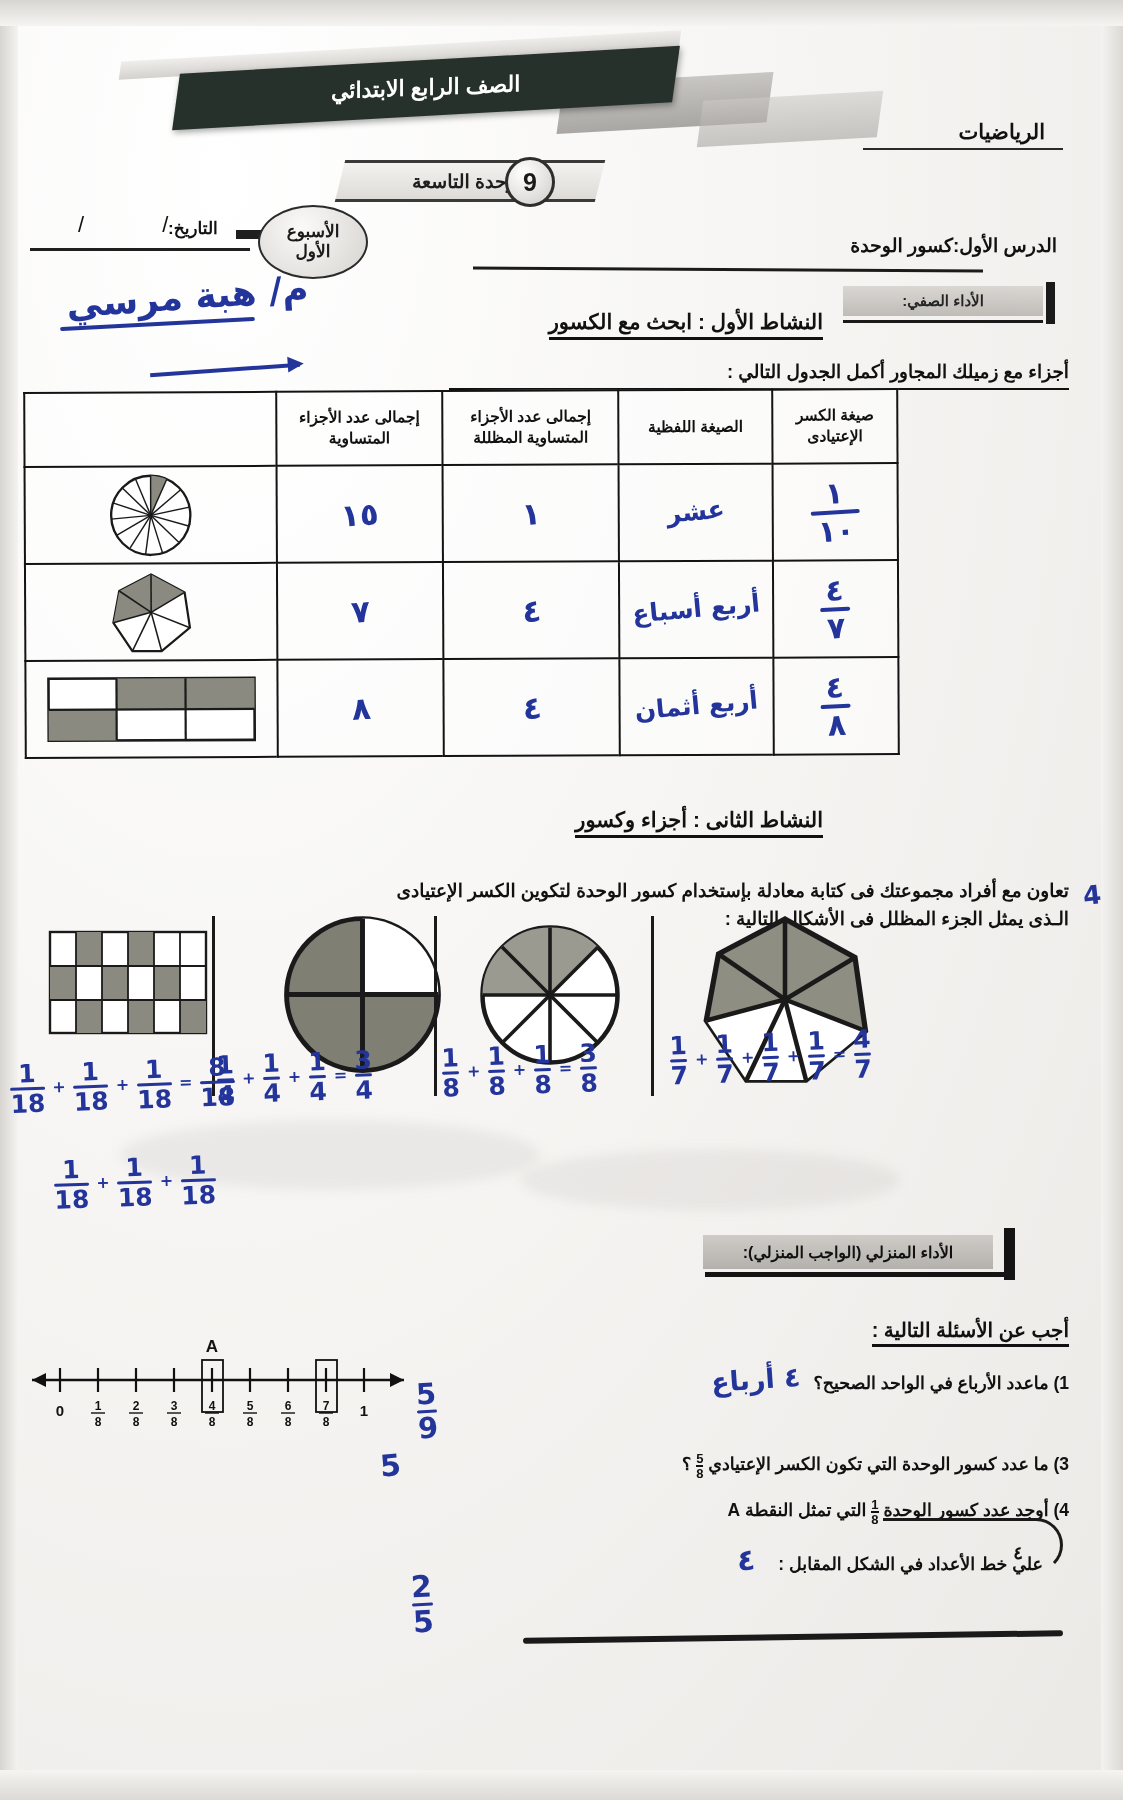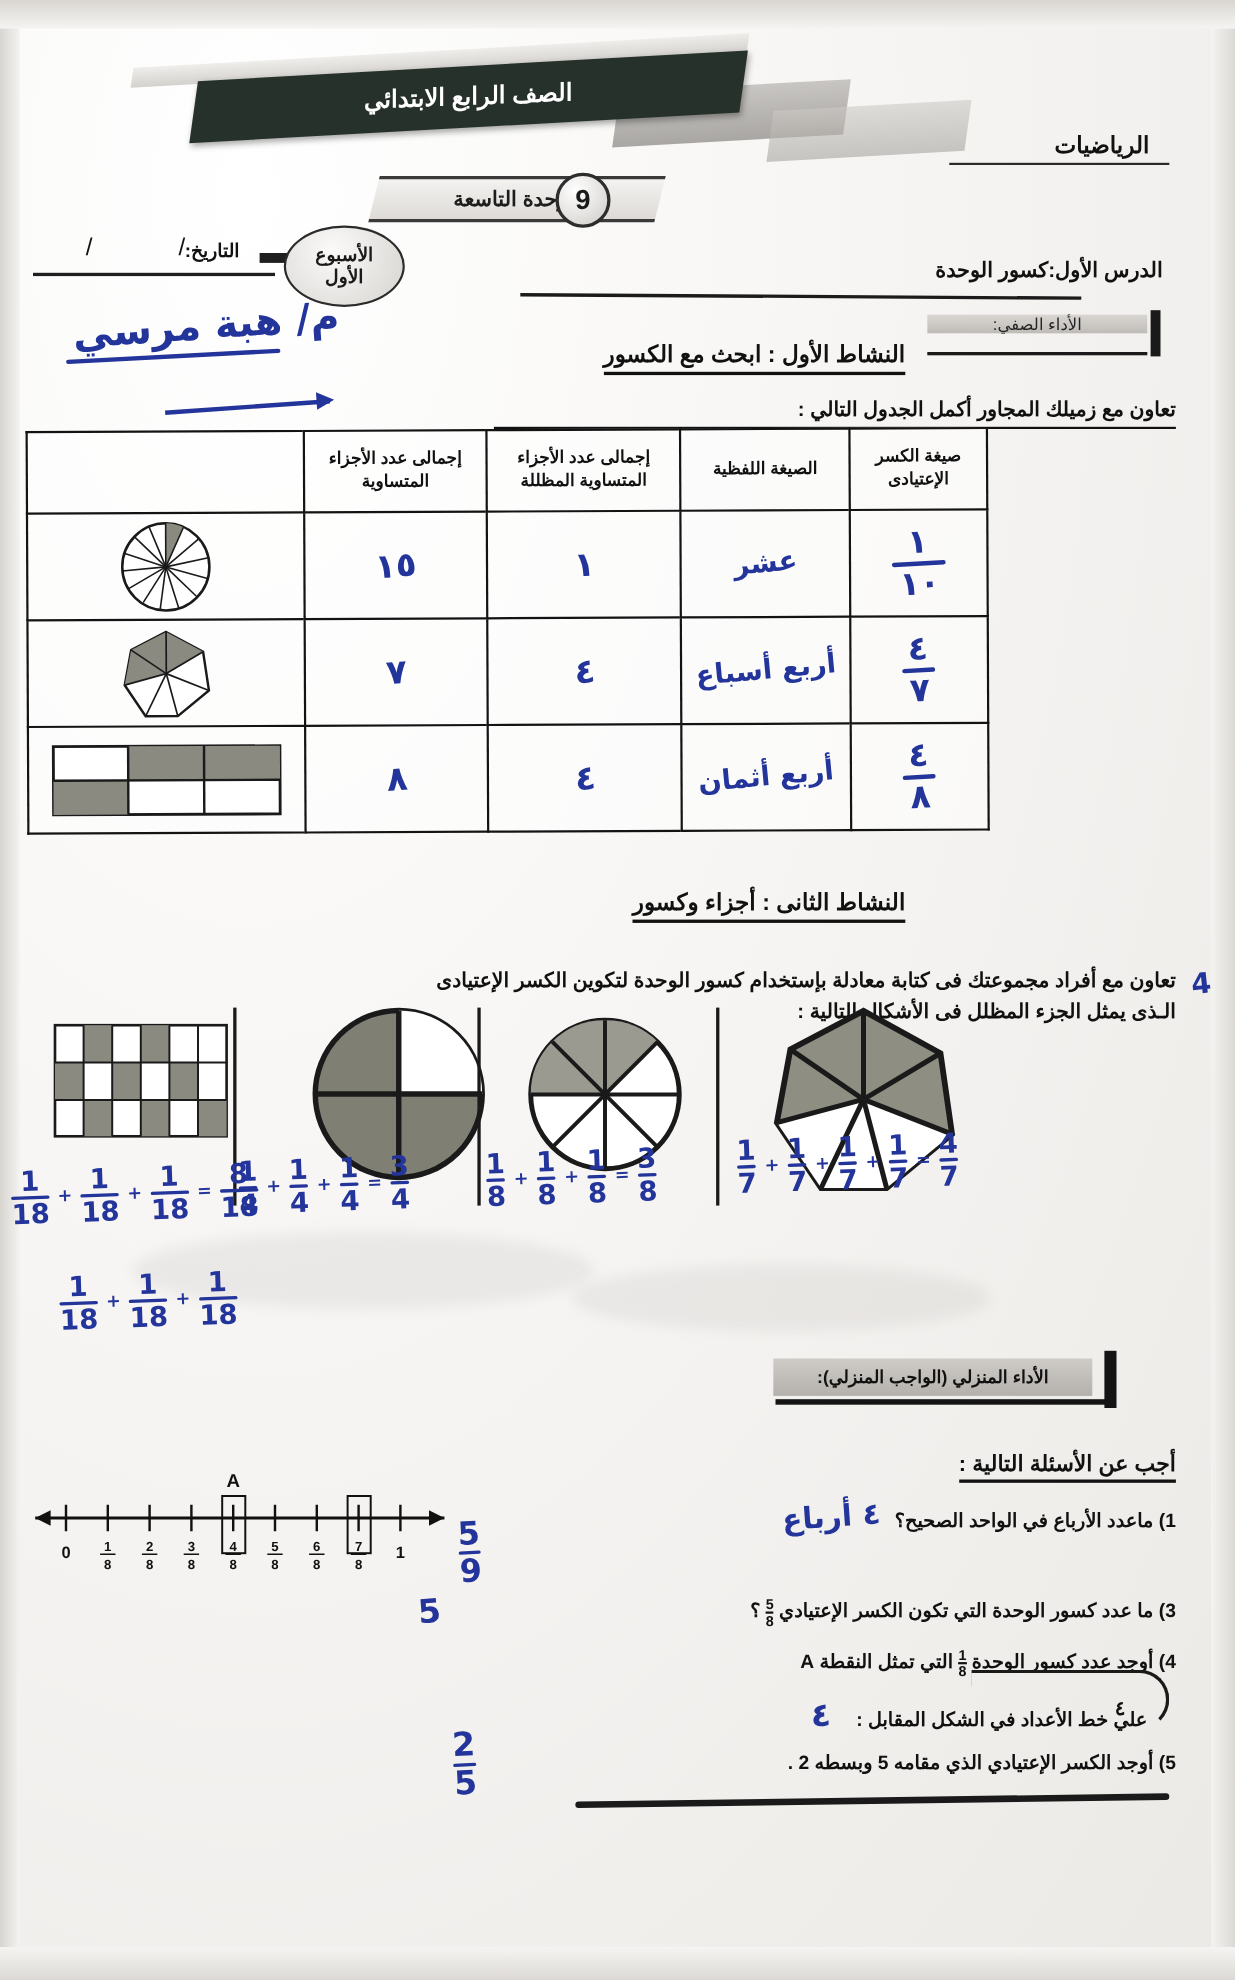--- a/index.html
+++ b/index.html
@@ -82,24 +82,24 @@
   .date-slashes { position:absolute; left:78px; top:212px; font-size:22px; color:#111; letter-spacing:36px; }
   .bubble-tail { position:absolute; left:236px; top:230px; width:28px; height:9px; background:#1f1f1f; }
 
   
   .lesson-label { position:absolute; right:66px; top:234px; font-size:19px; font-weight:bold; color:#111; }
   .lesson-name { position:absolute; right:170px; top:234px; font-size:19px; font-weight:bold; color:#111; }
   .lesson-rule { position:absolute; right:140px; top:268px; width:510px; height:2.5px; background:#1b1b1b; transform:rotate(.35deg); }
 
   
   .perf-tag {
-    position:absolute; right:80px; top:286px; width:200px; height:17px;
+    position:absolute; right:80px; top:286px; width:200px; height:30px;
     background:linear-gradient(180deg,#d9d6d2,#bdbab6);
     display:flex; align-items:center; justify-content:center;
-    font-size:15px; font-weight:normal; color:#1a1a1a; opacity:.95;
+    font-size:15px; font-weight:bold; color:#1a1a1a; opacity:.95;
   }
   .perf-bar { position:absolute; right:68px; top:282px; width:9px; height:42px; background:#1a1a1a; }
   .perf-underline { position:absolute; right:80px; top:320px; width:200px; height:3px; background:#1a1a1a; }
 
   
   .hw { color:#23349b; font-family:"DejaVu Sans", sans-serif; font-weight:bold; }
   .hw-name {
     position:absolute; left:66px; top:276px;
     font-size:36px; transform:rotate(-4deg);
     font-family:"DejaVu Sans", sans-serif; color:#23349b; font-weight:bold;
@@ -239,21 +239,21 @@
 
   <div class="perf-bar"></div>
   <div class="perf-tag">الأداء الصفي:</div>
   <div class="perf-underline"></div>
 
   <div class="hw-name">م/ هبة مرسي</div>
   <div class="hw-name-underline"></div>
   <div class="hw-arrow"></div>
 
   <div class="act-title act1">النشاط الأول : ابحث مع الكسور</div>
-  <div class="instr instr1">تعاون مع زميلك المجاور أكمل الجدول التالي :</div>
+  <div class="instr instr1">أجزاء مع زميلك المجاور أكمل الجدول التالي :</div>
 
   <table class="frac-table">
     <thead>
       <tr>
         <th class="c-frac">صيغة الكسر الإعتيادى</th>
         <th class="c-word">الصيغة اللفظية</th>
         <th class="c-shaded">إجمالى عدد الأجزاء المتساوية المظللة</th>
         <th class="c-total">إجمالى عدد الأجزاء المتساوية</th>
         <th class="c-shape"></th>
       </tr>
@@ -556,24 +556,20 @@
       <span style="display:block;">8</span>
     </span>
     <span>التي تمثل النقطة</span>
     <span>A</span>
   </div>
   <div class="q-item" style="right:80px;top:1538px;width:480px;">
     <span>علي خط الأعداد في الشكل المقابل :</span>
     <span class="hw" style="font-size:30px;display:inline-block;transform:rotate(-3deg);margin-right:18px;">٤</span>
   </div>
 
-  <div class="q-item" style="right:54px;top:1590px;width:530px;">
-    <span>5)</span>
-    <span>أوجد الكسر الإعتيادي الذي مقامه 5 وبسطه 2 .</span>
-  </div>
   <div class="hw-eq" style="left:410px;top:1572px;transform:rotate(-3deg);">
     <span class="ifr" style="font-size:30px;">
       <span class="n">2</span>
       <span class="bar"></span>
       <span class="d">5</span>
     </span>
   </div>
 
   <div class="numline">
     <svg width="400" height="120" viewBox="0 0 400 120">

